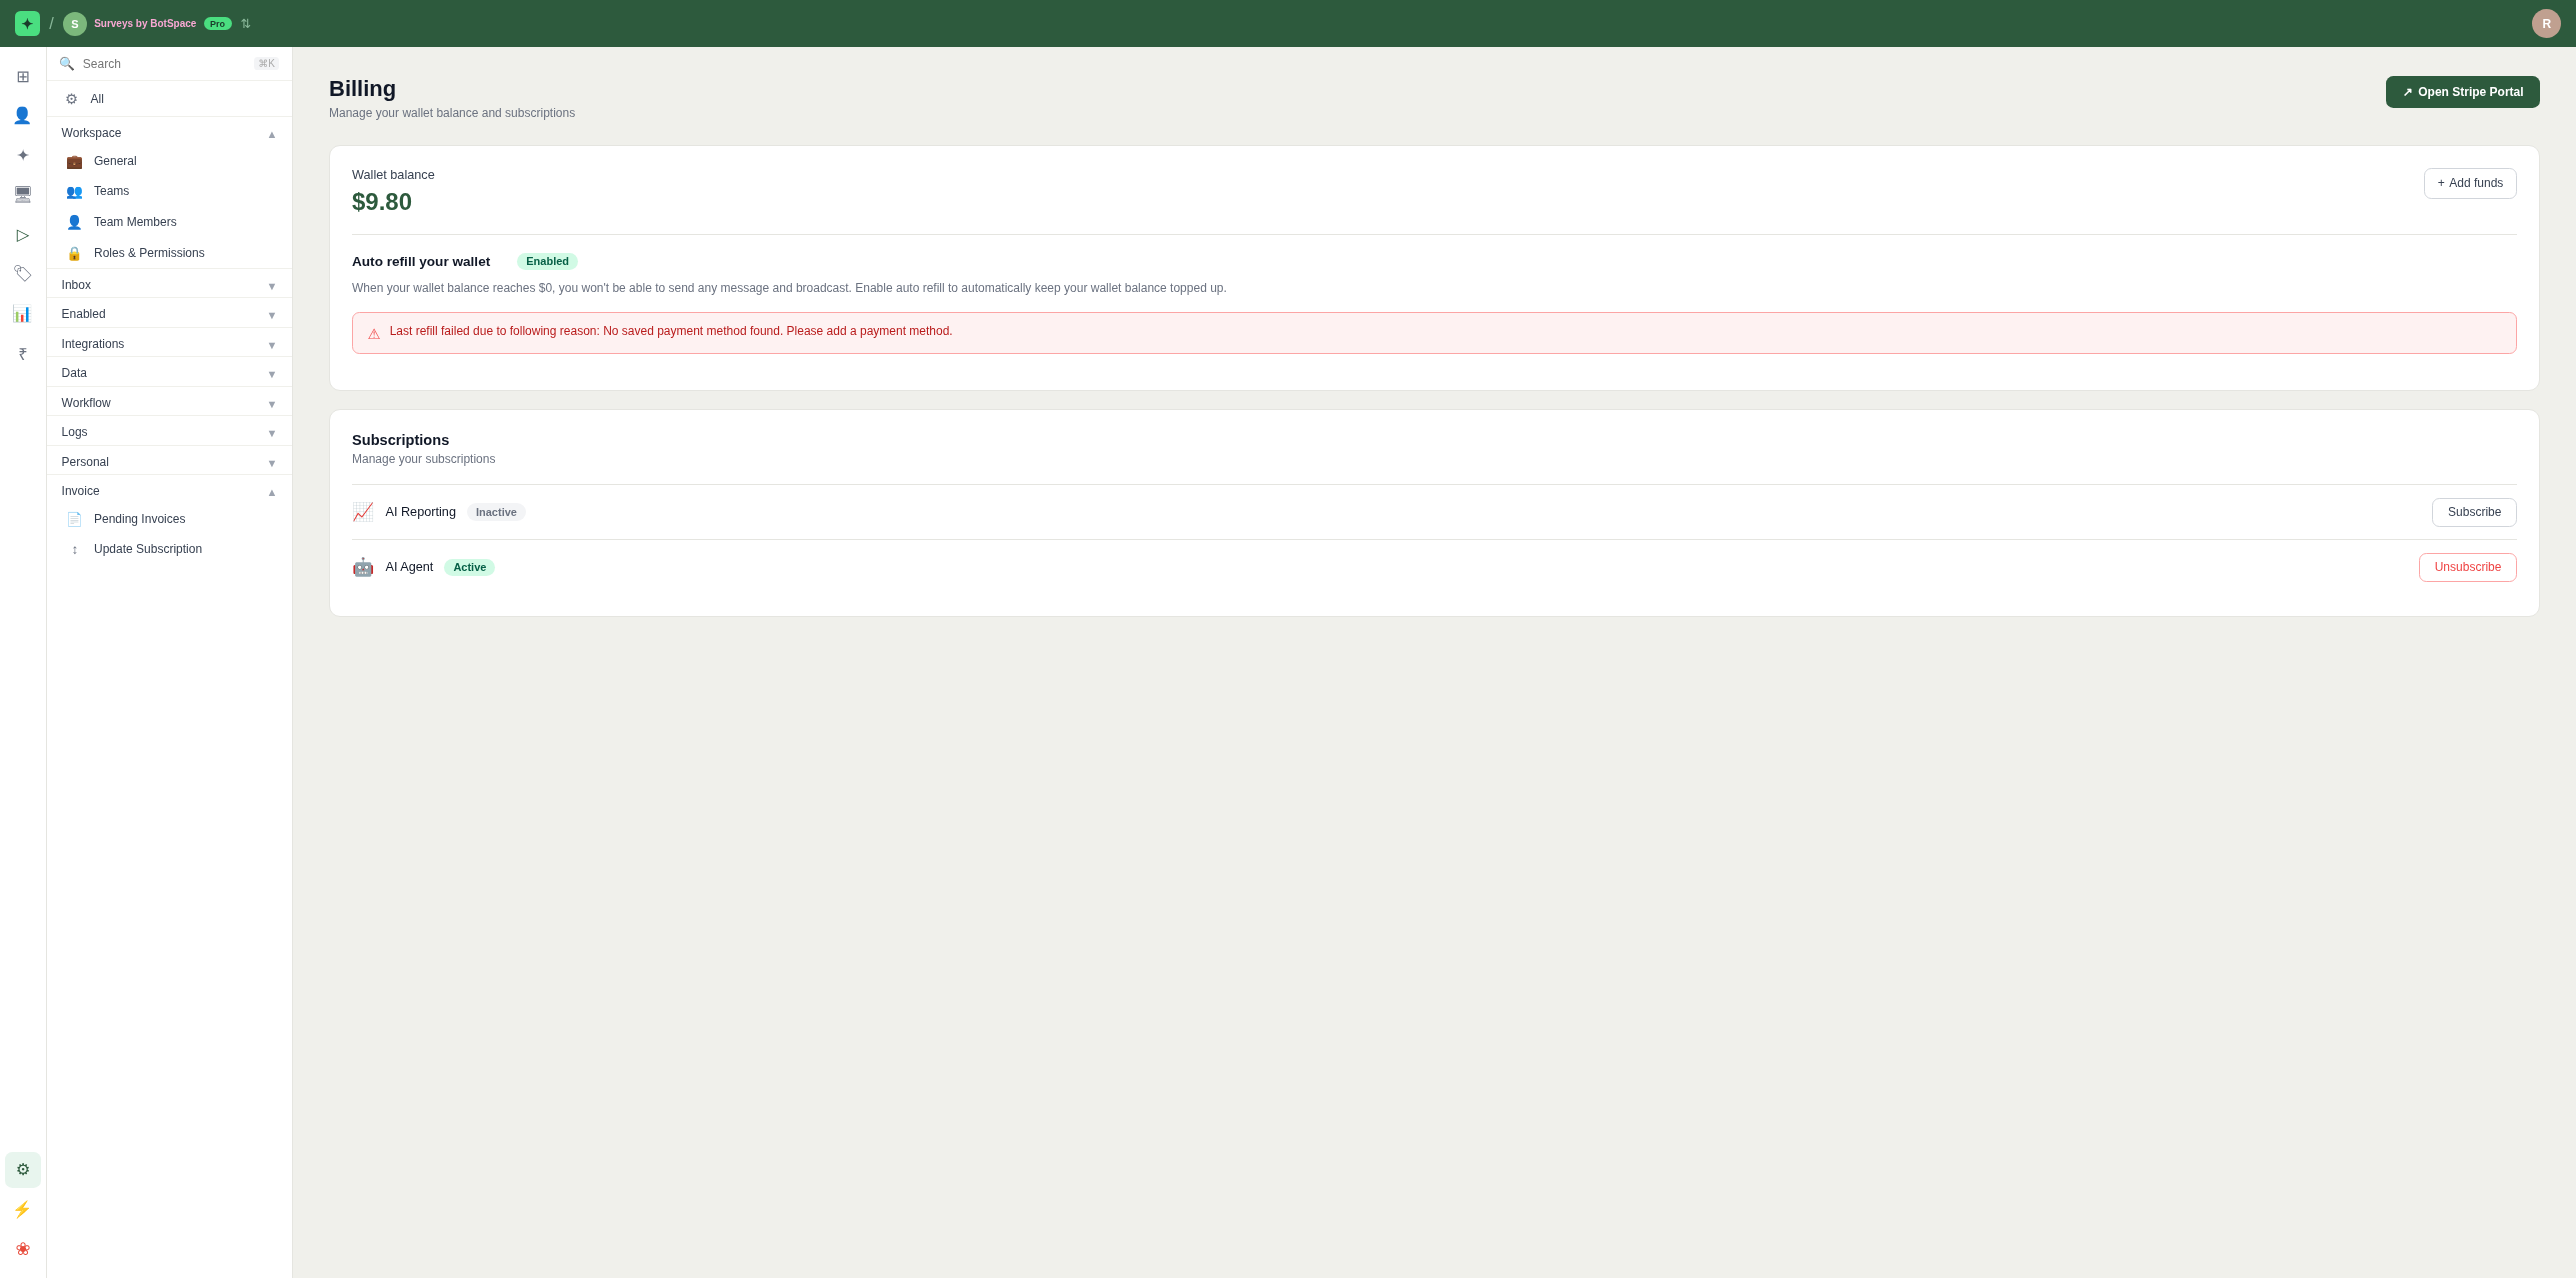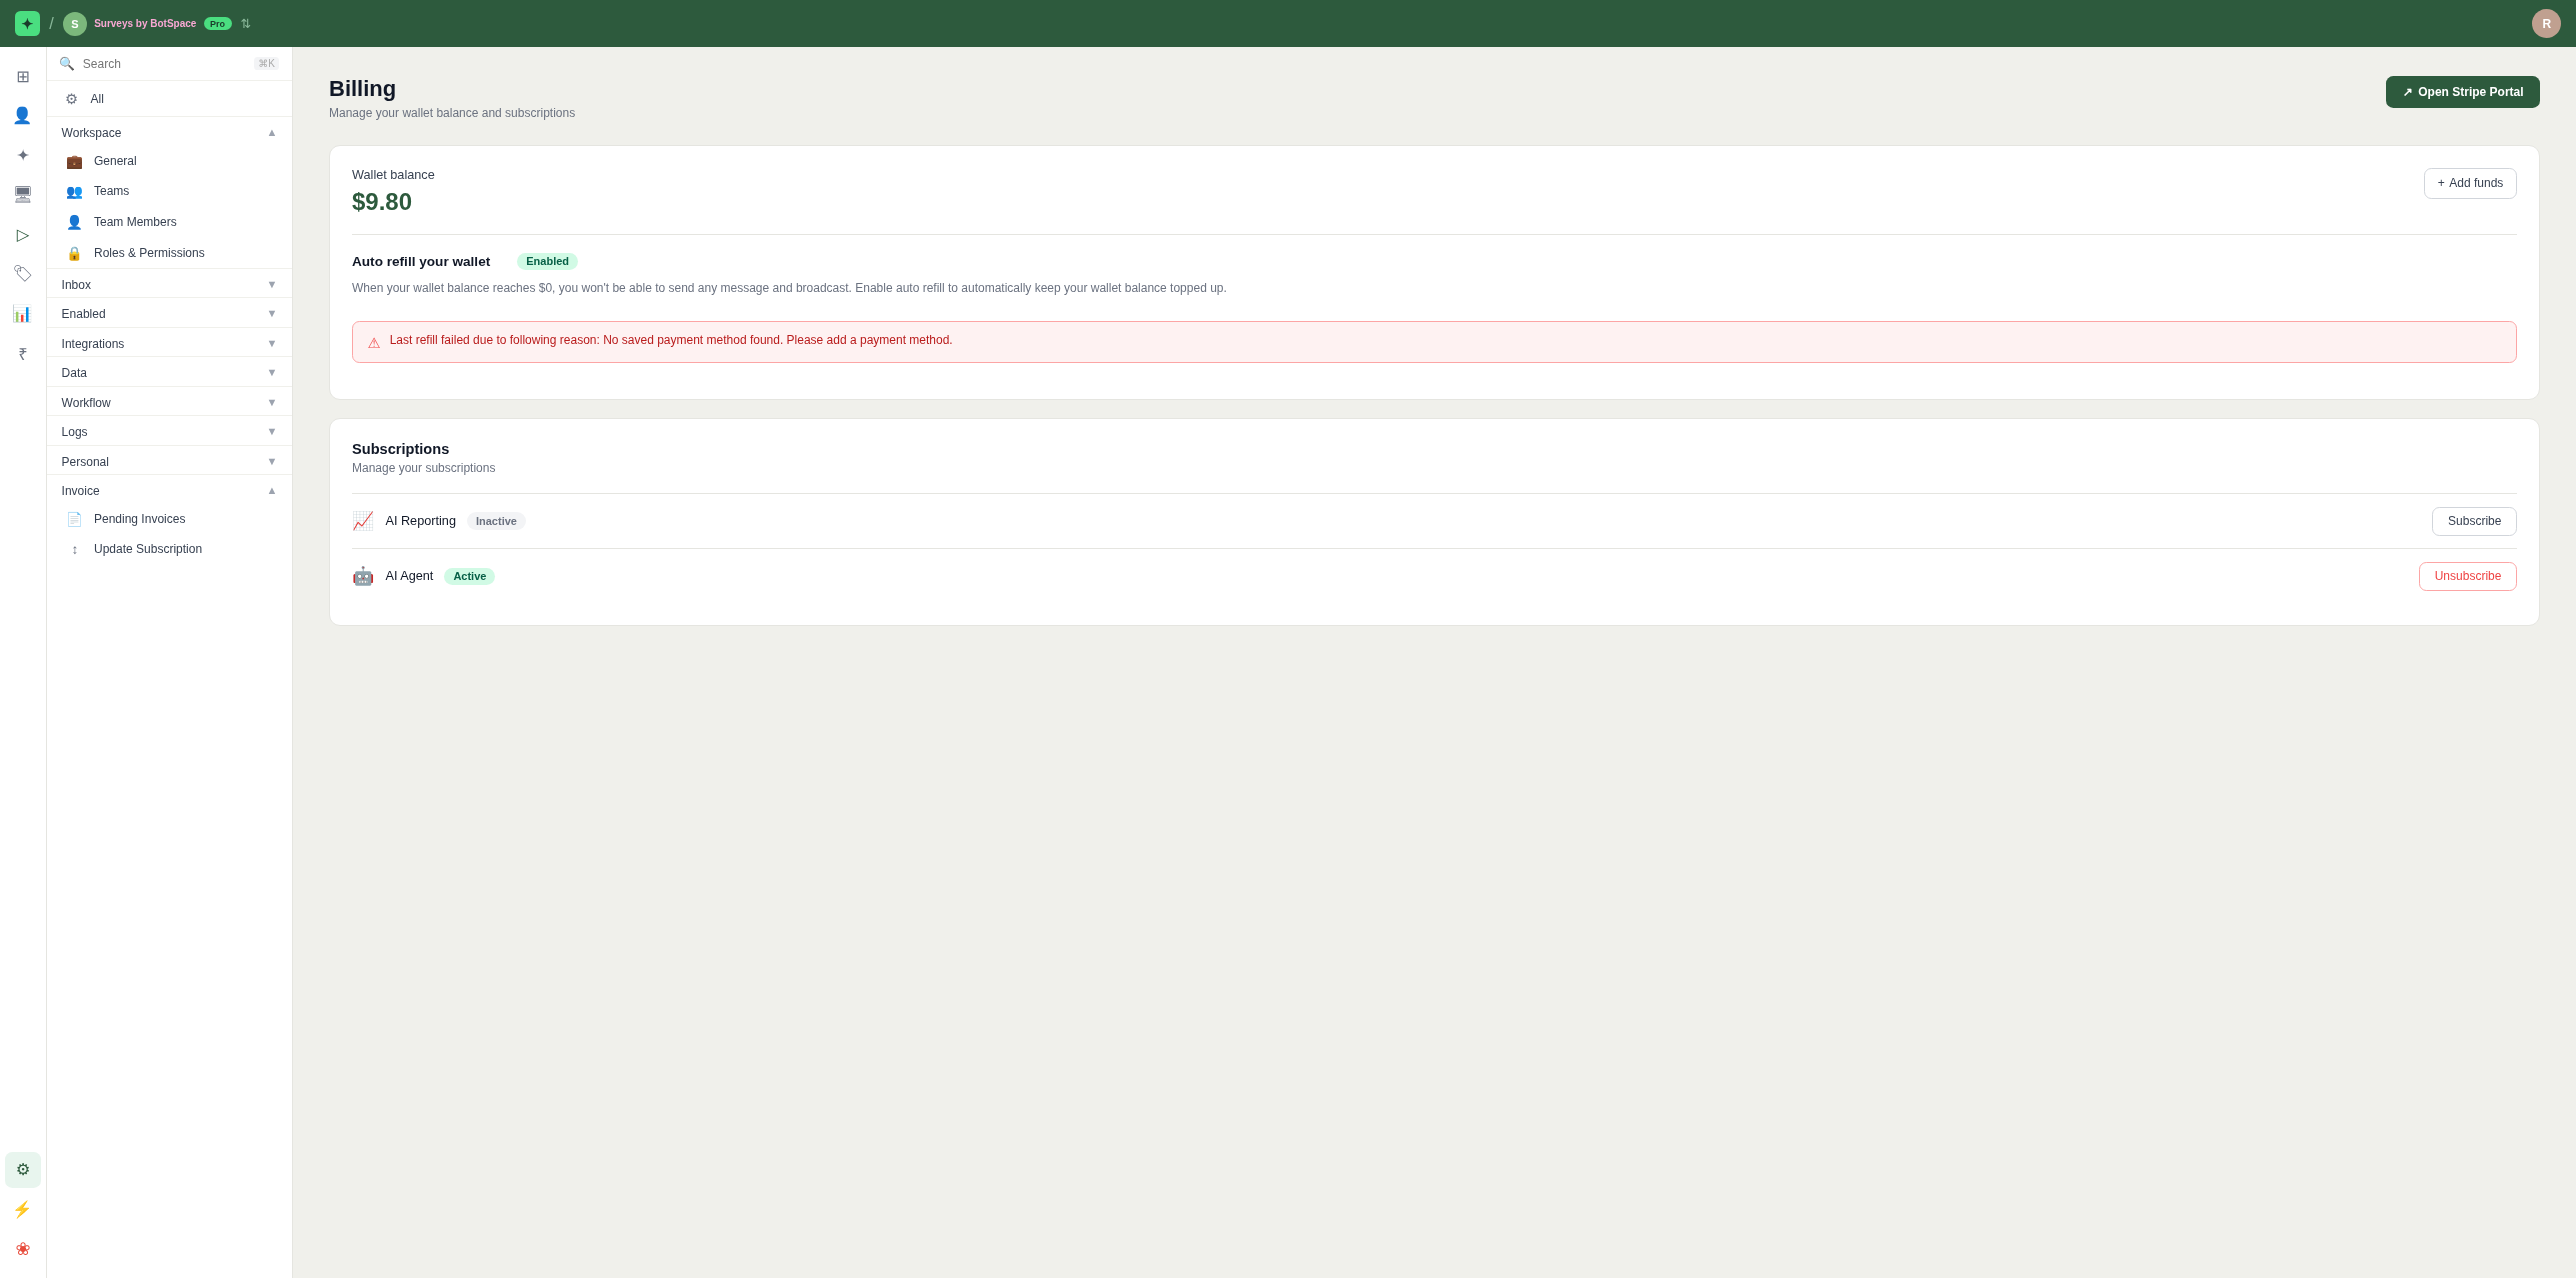--- a/index.html
+++ b/index.html
@@ -113,21 +113,21 @@
       padding: 9px 14.6px;
       cursor: pointer;
       font-size: 12px; color: #374151;
     }
     .nav-item-icon { font-size: 14.6px; color: #6b7280; width: 20px; text-align: center; }
 
     .nav-section {
       border-top: 0.9px solid #f0f0eb;
     }
     .nav-section-header {
-      display: flex; align-items: flex-start; justify-content: space-between;
+      display: flex; align-items: flex-end; justify-content: space-between;
       padding: 9px 14.6px 5.5px;
       cursor: pointer;
     }
     .nav-section-title { font-size: 12px; color: #374151; font-weight: 500; }
     .nav-section-chevron { font-size: 11px; color: #9ca3af; }
 
     .nav-sub-item {
       display: flex; align-items: center; gap: 9px;
       padding: 7.3px 14.6px 7.3px 18px;
       cursor: pointer;
@@ -208,21 +208,21 @@
     }
     .badge-active {
       background: #d1fae5;
       color: #065f46;
       font-size: 11px;
       font-weight: 600;
       padding: 2.7px 9px;
       border-radius: 18px;
     }
 
-    .auto-refill-desc { font-size: 12px; color: #6b7280; line-height: 1.5; margin-bottom: 24px; }
+    .auto-refill-desc { font-size: 12px; color: #6b7280; line-height: 1.5; margin-bottom: 15px; }
 
     .error-box {
       background: #fef2f2;
       border: 0.9px solid #fca5a5;
       border-radius: 7.3px;
       padding: 11px 14.6px;
       display: flex; align-items: flex-start; gap: 9px;
       margin-bottom: 14.6px;
     }
     .error-icon { color: #ef4444; font-size: 14.6px; flex-shrink: 0; margin-top: 0.9px; }

